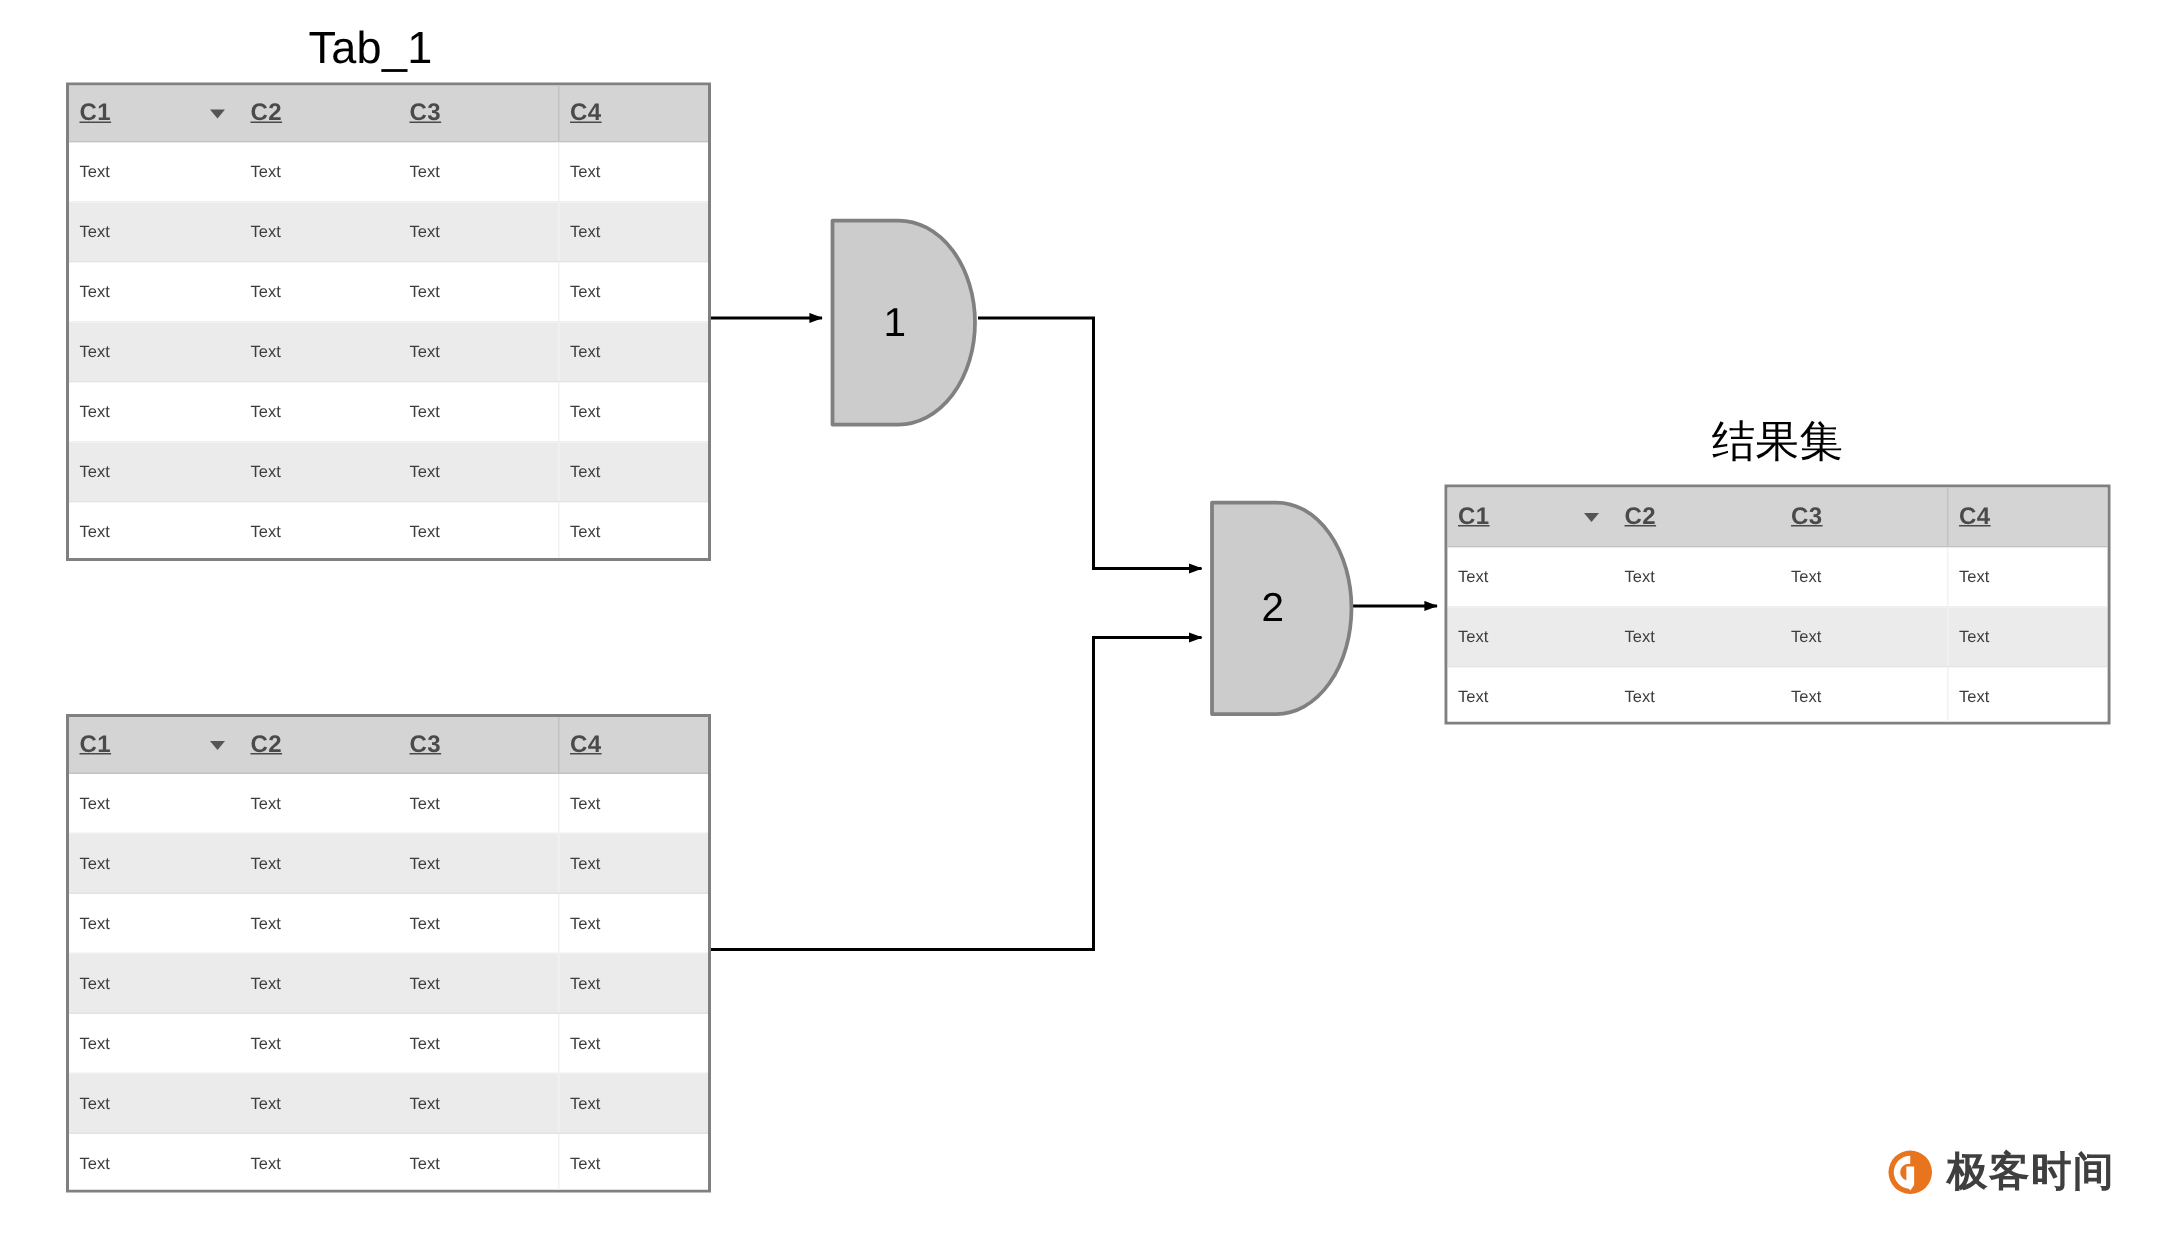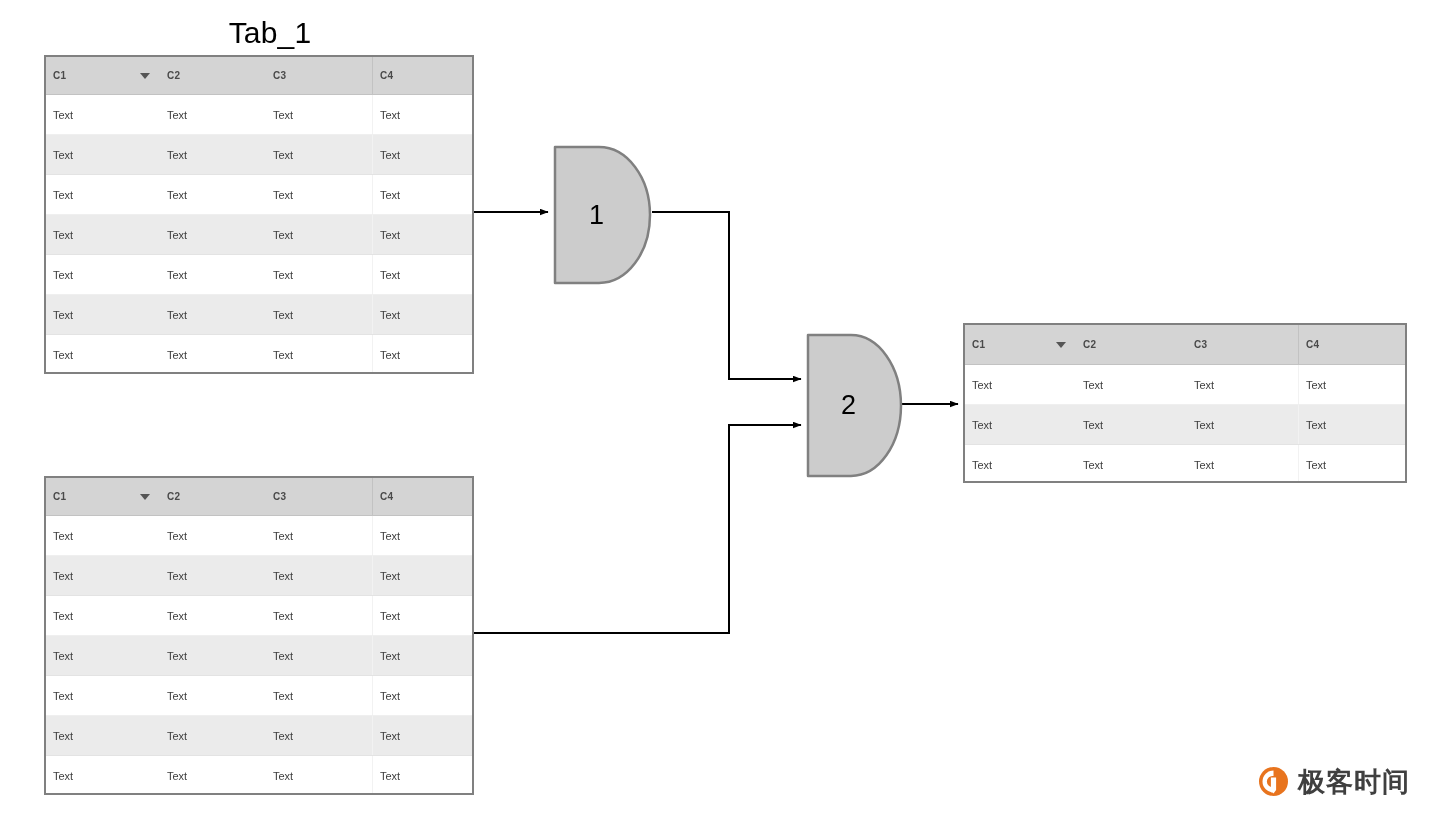--- a/index.html
+++ b/index.html
@@ -65,23 +65,24 @@
     display: flex;
     align-items: center;
     padding-left: 7px;
     font-size: 11px;
     color: #3d3d3d;
     overflow: hidden;
     white-space: nowrap;
   }
   .dt-header .dt-cell {
     font-weight: bold;
-    font-size: 10px;
+    font-size: 16px;
     color: #4a4a4a;
     letter-spacing: 0.3px;
+    text-decoration: underline;
   }
   .dt-header .dt-cell.sep {
     border-left: 1px solid #c2c2c2;
   }
   .dt-row .dt-cell.sep {
     border-left: 1px solid #f2f2f2;
   }
   .sort-caret {
     width: 0;
     height: 0;
@@ -147,21 +148,21 @@
     color: #3f3f3f;
     letter-spacing: 1px;
     line-height: 1;
   }
 </style>
 </head>
 <body>
 
 <div id="canvas">
 
-  <div class="diagram-title" style="left:55px; top:16px; width:430px;">Tab_1</div>
+  <div class="diagram-title" style="left:32px; top:16px; width:430px;">Tab_1</div>
 
   <div class="data-table" id="table-1" style="left:44px; top:55px; width:430px; height:319px;">
       <div class="dt-header" style="height: 38px;">
         <div class="dt-cell" style="width: 114px;">
           <span>C1</span>
           <span class="sort-caret"></span>
         </div>
         <div class="dt-cell" style="width: 106px;">
           <span>C2</span>
         </div>
@@ -270,20 +271,21 @@
         <div class="dt-cell sep" style="width: 100px;">Text</div>
       </div>
       <div class="dt-row last" style="height: 40px;">
         <div class="dt-cell" style="width: 114px;">Text</div>
         <div class="dt-cell" style="width: 106px;">Text</div>
         <div class="dt-cell" style="width: 106px;">Text</div>
         <div class="dt-cell sep" style="width: 100px;">Text</div>
       </div>
     </div>
 
+  <div class="diagram-title cjk-title" style="left:963px; top:275px; width:444px;">结果集</div>
 
   <div class="data-table" id="table-result" style="left:963px; top:323px; width:444px; height:160px;">
       <div class="dt-header" style="height: 40px;">
         <div class="dt-cell" style="width: 111px;">
           <span>C1</span>
           <span class="sort-caret"></span>
         </div>
         <div class="dt-cell" style="width: 111px;">
           <span>C2</span>
         </div>

